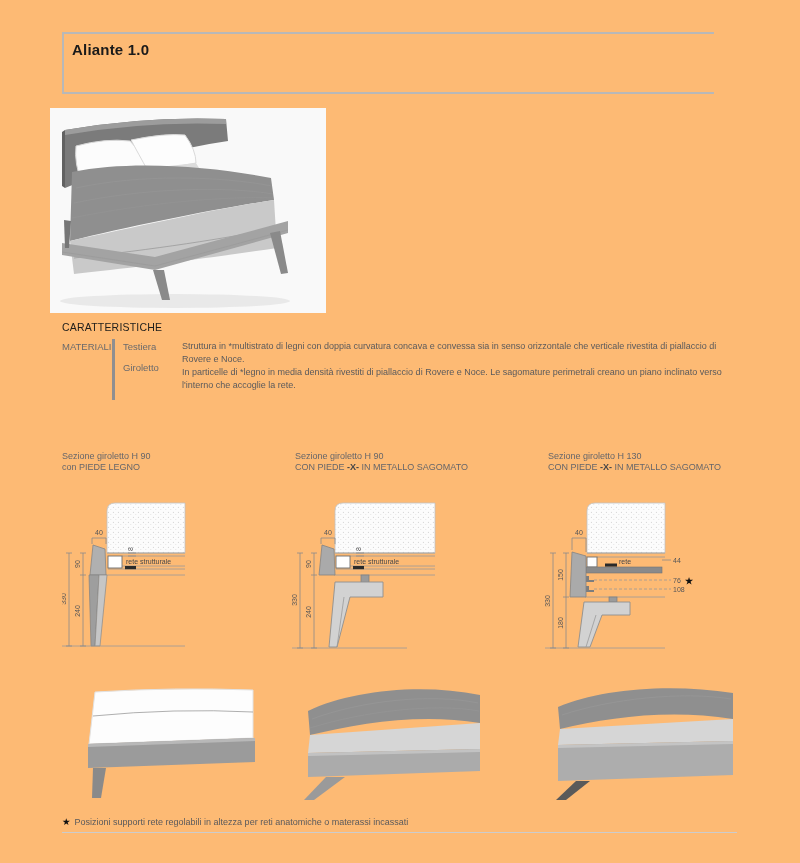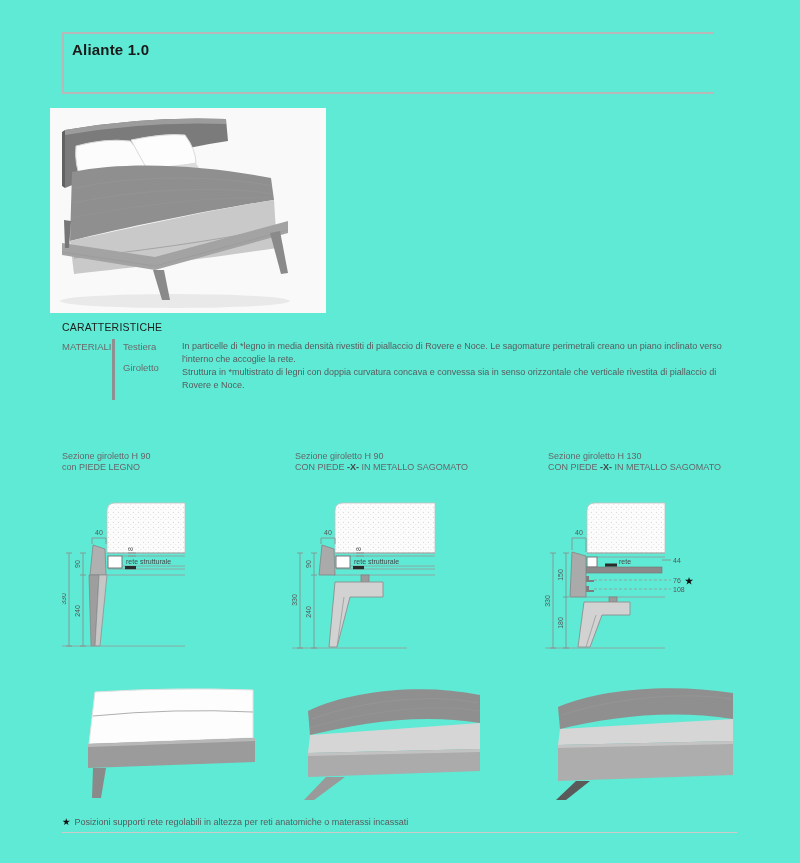--- a/index.html
+++ b/index.html
@@ -1,16 +1,16 @@
 <!DOCTYPE html>
 <html><head>
 <meta charset="utf-8">
 <style>
   html,body{margin:0;padding:0;background:#ffffff;}
-  .page{position:relative;width:800px;height:863px;background:#5eead4;overflow:hidden;
+  .page{position:relative;width:800px;height:863px;background:#fdba74;overflow:hidden;
         font-family:"Liberation Sans",sans-serif;color:#58585a;}
 
   
   .title-box{position:absolute;top:32px;left:62px;width:650px;height:58px;
              border-top:2px solid #b8b8b8;border-left:2px solid #b8b8b8;border-bottom:2px solid #b8b8b8;}
   .title-box h1{margin:7px 0 0 8px;font-size:15px;font-weight:bold;color:#1a1a1a;letter-spacing:.2px;}
 
   
   .carat-head{position:absolute;top:321px;left:62px;font-size:10.5px;font-weight:normal;color:#1d1d1b;letter-spacing:.2px;}
   .mat-label{position:absolute;top:341px;left:62px;font-size:9.5px;color:#6a6a6c;}
@@ -81,22 +81,22 @@
     <path d="M103,162 L114,162 L120,192 L112,192 Z" fill="#8a8a8a"></path>
     <path d="M220,125 L230,123 L238,165 L231,166 Z" fill="#8a8a8a"></path>
   </svg>
 
   <div class="carat-head">CARATTERISTICHE</div>
   <div class="mat-label">MATERIALI</div>
   <div class="mat-divider"></div>
   <div class="sub-label sub-testiera">Testiera</div>
   <div class="sub-label sub-giroletto">Giroletto</div>
   <div class="mat-text">
+    <p>Struttura in *multistrato di legni con doppia curvatura concava e convessa sia in senso orizzontale che verticale rivestita di piallaccio di Rovere e Noce.</p>
     <p>In particelle di *legno in media densità rivestiti di piallaccio di Rovere e Noce. Le sagomature perimetrali creano un piano inclinato verso l'interno che accoglie la rete.</p>
-    <p>Struttura in *multistrato di legni con doppia curvatura concava e convessa sia in senso orizzontale che verticale rivestita di piallaccio di Rovere e Noce.</p>
   </div>
 
   <div class="sec-head h1c">
     <div>Sezione giroletto H 90</div>
     <div><span>con PIEDE LEGNO</span><span class="xb"></span><span></span></div>
   </div>
   <div class="sec-head h2c">
     <div>Sezione giroletto H 90</div>
     <div><span>CON PIEDE </span><span class="xb">-X-</span><span> IN METALLO SAGOMATO</span></div>
   </div>

